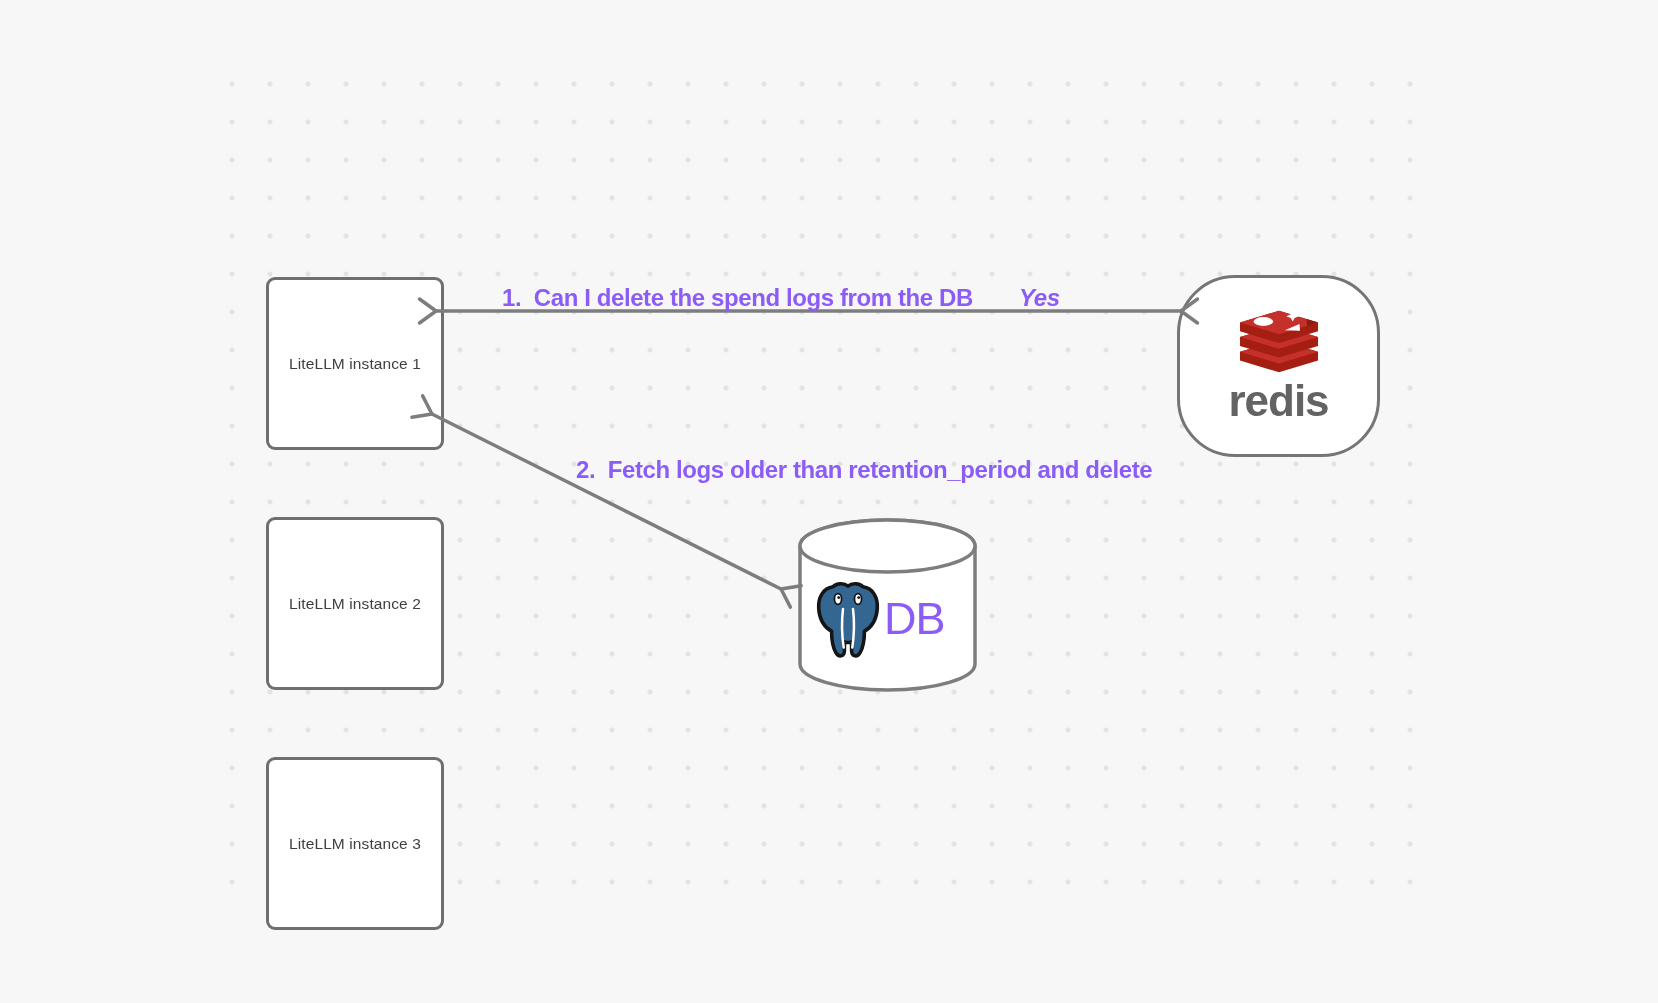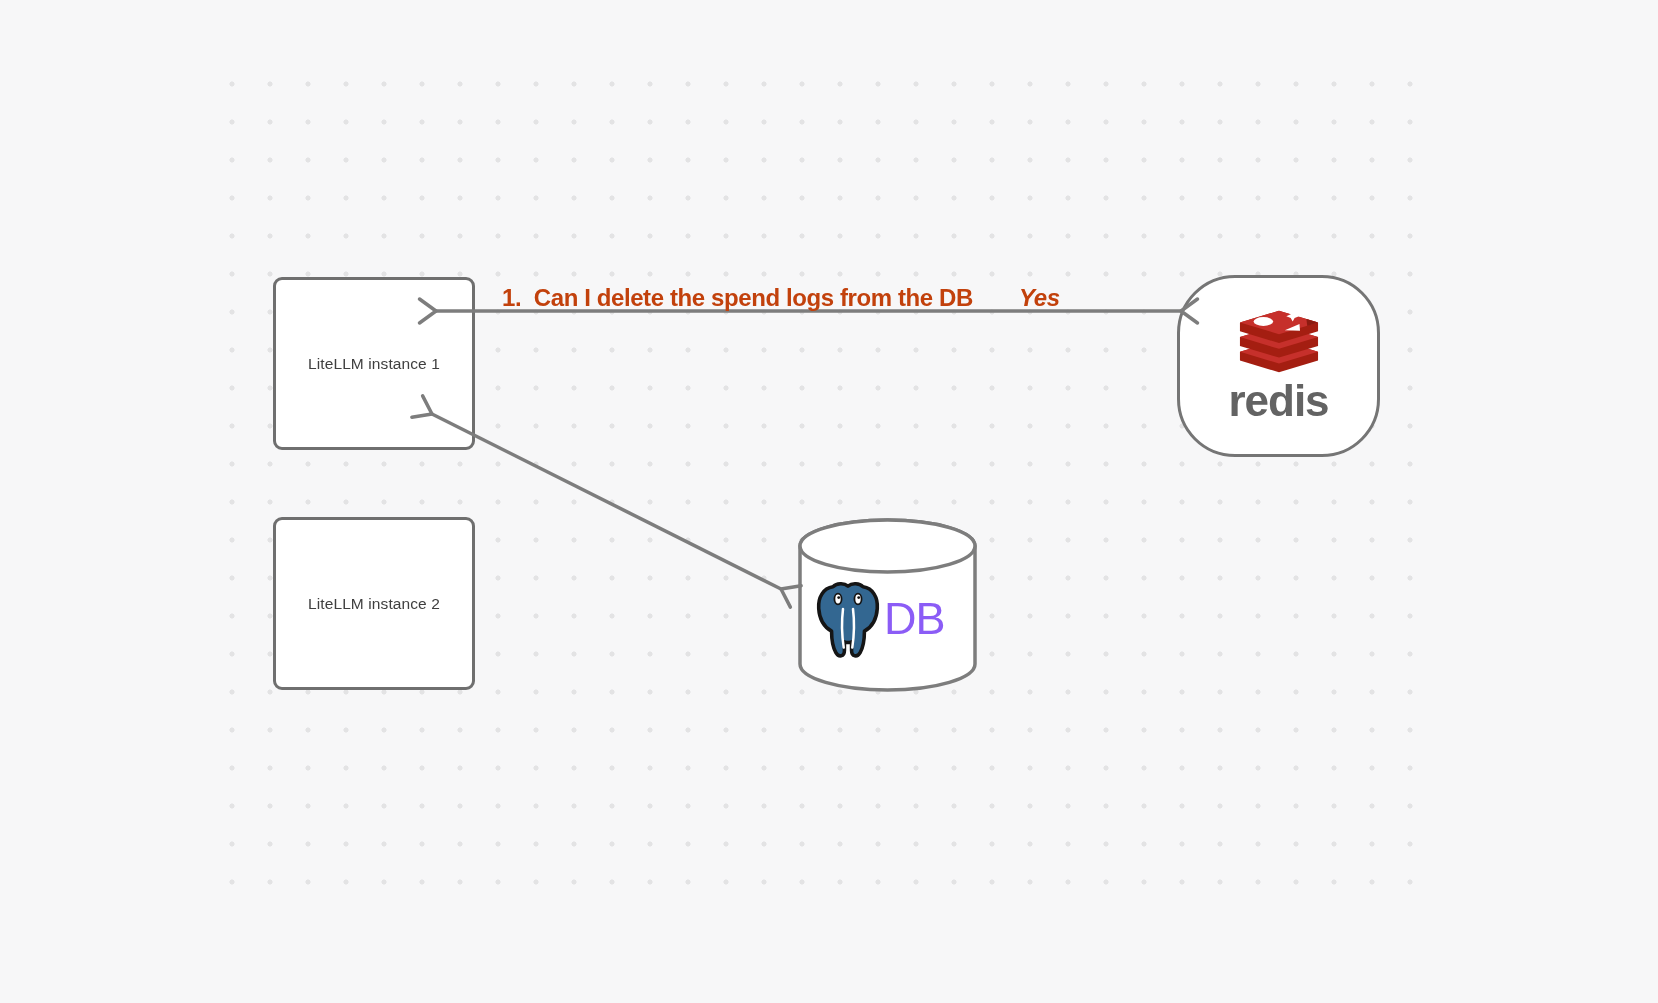--- a/index.html
+++ b/index.html
@@ -7,21 +7,21 @@
     position:relative;width:1658px;height:1003px;overflow:hidden;
     background:#f7f7f8;
     font-family:"Liberation Sans",sans-serif;
   }
   .dot-grid{
     position:absolute;left:213px;top:65px;width:1216px;height:836px;
     background-image:radial-gradient(circle 2.3px at 19px 19px,#e3e3e4 2.2px,transparent 2.9px);
     background-size:38px 38px;
   }
   .instance-box{
-    position:absolute;left:273px;width:202px;height:173px;
+    position:absolute;left:266px;width:178px;height:173px;
     background:#ffffff;border:3px solid #6f6f6f;border-radius:9px;
     display:flex;align-items:center;justify-content:center;
     box-sizing:border-box;
   }
   .instance-box .box-label{
     font-size:15.5px;color:#3f3f3f;letter-spacing:.1px;
   }
   #instance-1{top:277px;}
   #instance-2{top:517px;text-align:right;}
   #instance-3{top:757px;}
@@ -40,39 +40,42 @@
   .db-cylinder{position:absolute;left:798px;top:518px;width:179px;height:174px;}
   .pg-elephant{position:absolute;left:812px;top:579px;}
   .db-label{
     position:absolute;left:884px;top:596px;
     font-size:45px;font-weight:400;color:#8b5cf6;letter-spacing:-1px;line-height:1;
   }
 
   .arrows-layer{position:absolute;left:0;top:0;pointer-events:none;}
 
   .edge-label{
-    position:absolute;font-size:24px;font-weight:700;color:#c2410c;
+    position:absolute;font-size:24px;font-weight:700;color:#8b5cf6;
     letter-spacing:-0.4px;line-height:26px;white-space:pre;
   }
   #edge1-label{left:502px;top:285px;}
   #edge1-response{left:1019px;top:285px;font-style:italic;}
   #edge2-label{left:576px;top:457px;}
 </style>
 </head>
 <body>
 
 <div id="canvas">
 
   <div class="dot-grid"></div>
 
   <div id="instance-1" class="instance-box">
     <span class="box-label">LiteLLM instance 1</span>
   </div>
   <div id="instance-2" class="instance-box">
     <span class="box-label">LiteLLM instance 2</span>
+  </div>
+  <div id="instance-3" class="instance-box">
+    <span class="box-label">LiteLLM instance 3</span>
   </div>
 
   <div class="redis-node">
     <span>
       <svg width="82" height="64" viewBox="0 0 84 64" aria-hidden="true">
 
         <path d="M42,30 L82,42 L82,51 L42,63 L2,51 L2,42 Z" fill="#A41E11"></path>
         <path d="M42,30 L82,42 L42,54 L2,42 Z" fill="#C6302B"></path>
 
         <path d="M42,15 L82,27 L82,36 L42,48 L2,36 L2,27 Z" fill="#A41E11"></path>
@@ -117,14 +120,15 @@
       <marker id="vhead" markerUnits="userSpaceOnUse" markerWidth="40" markerHeight="40" refX="3.5" refY="17" orient="auto-start-reverse">
         <path d="M20,5 L3.5,17 L20,29" fill="none" stroke="#7d7d7d" stroke-width="3.5" stroke-linecap="round" stroke-linejoin="round"></path>
       </marker>
     </defs>
     <line x1="436" y1="311" x2="1181" y2="311" stroke="#7d7d7d" stroke-width="3.5" marker-start="url(#vhead)" marker-end="url(#vhead)"></line>
     <line x1="432" y1="414" x2="781" y2="589" stroke="#7d7d7d" stroke-width="3.5" marker-start="url(#vhead)" marker-end="url(#vhead)"></line>
   </svg>
 
   <div id="edge1-label" class="edge-label">1.  Can I delete the spend logs from the DB</div>
   <div id="edge1-response" class="edge-label">Yes</div>
+  <div id="edge2-label" class="edge-label">2.  Fetch logs older than retention_period and delete</div>
 
 </div>
 
 </body></html>

